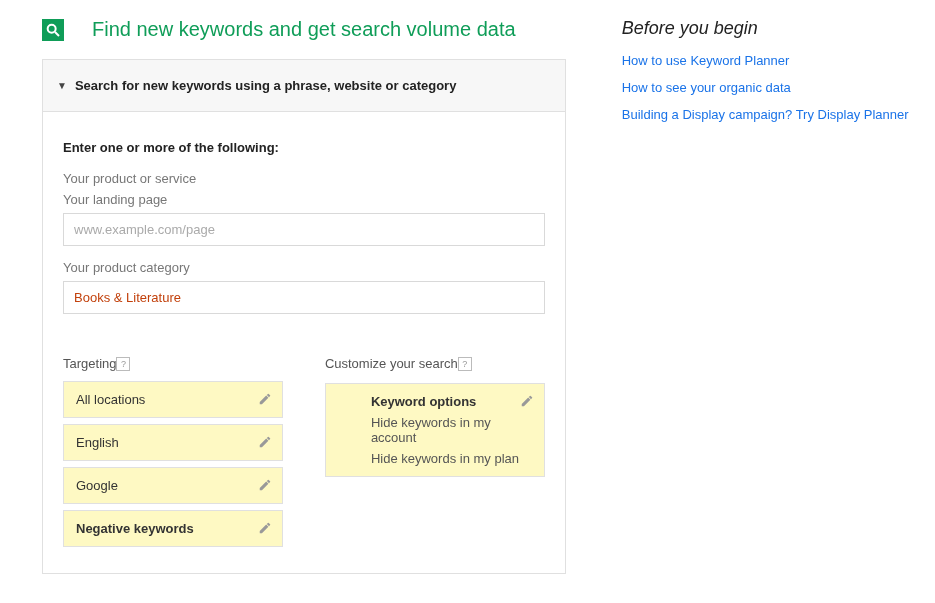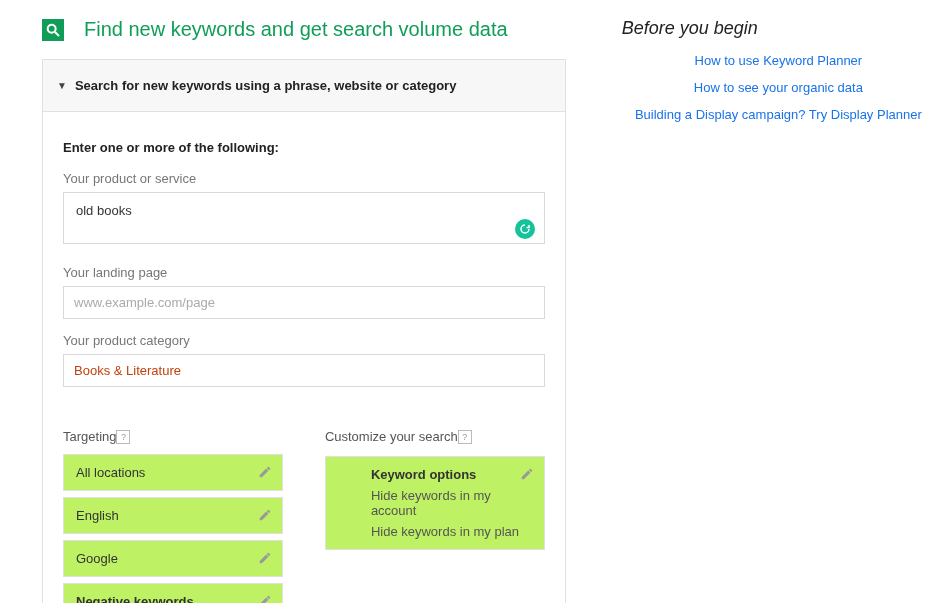--- a/index.html
+++ b/index.html
@@ -1,21 +1,21 @@
 <!DOCTYPE html>
 <html><head>
   <meta charset="utf-8">
   <style>
     * { box-sizing: border-box; margin: 0; padding: 0; }
     body { font-family: Arial, sans-serif; font-size: 13px; color: #333; background: #fff; padding: 18px 0 0 42px; }
     .container { display: flex; gap: 56px; }
     .main { width: 535px; }
     .sidebar { width: 320px; }
     
-    .page-title-row { display: flex; align-items: center; gap: 20px; margin-bottom: 18px; }
+    .page-title-row { display: flex; align-items: center; gap: 28px; margin-bottom: 18px; }
     .magnify-icon { width: 22px; height: 22px; background: #0f9d58; display: flex; align-items: center; justify-content: center; color: #fff; }
     .magnify-icon svg { width: 16px; height: 16px; }
     .page-title { color: #0f9d58; font-size: 20px; font-weight: 400; }
     
     .panel { border: 1px solid #e0e0e0; }
     .panel-header { background: #f7f7f7; border-bottom: 1px solid #e0e0e0; padding: 18px 14px; display: flex; align-items: center; gap: 8px; cursor: pointer; }
     .chevron { font-size: 10px; color: #444; }
     .panel-header-title { font-size: 13px; font-weight: 700; color: #222; }
     .panel-body { padding: 28px 20px 20px 20px; }
     
@@ -27,27 +27,27 @@
     .grammarly-icon { position: absolute; right: 10px; bottom: 8px; width: 20px; height: 20px; border-radius: 50%; background: #15c39a; display: flex; align-items: center; justify-content: center; color: #fff; font-size: 11px; font-weight: bold; }
     
     .input { border: 1px solid #d9d9d9; padding: 8px 10px; width: 100%; font-size: 13px; color: #c2410c; font-family: inherit; margin-bottom: 14px; }
     .input::placeholder { color: #aaa; }
     
     .two-col { display: flex; gap: 42px; margin-top: 28px; }
     .col { flex: 1; }
     .col-heading { font-size: 13px; color: #555; margin-bottom: 10px; display: flex; align-items: center; }
     .help-icon { display: inline-flex; align-items: center; justify-content: center; width: 14px; height: 14px; border: 1px solid #bbb; color: #999; font-size: 9px; background: #fff; }
     
-    .option-box { border: 1px solid #e0e0e0; background: #bef264; padding: 10px 12px; margin-bottom: 6px; position: relative; font-size: 13px; color: #333; cursor: pointer; }
+    .option-box { border: 1px solid #e0e0e0; background: #fef9c3; padding: 10px 12px; margin-bottom: 6px; position: relative; font-size: 13px; color: #333; cursor: pointer; }
     .option-box .pencil-icon { position: absolute; right: 10px; top: 10px; color: #999; }
     .option-box.bold { font-weight: 700; }
     .option-line { font-size: 13px; color: #555; margin-top: 6px; font-weight: 400; }
     
     .sidebar h2 { font-size: 18px; font-weight: 400; color: #222; margin-bottom: 14px; font-style: italic; }
-    .sidebar a { display: block; font-size: 13px; color: #1a73e8; text-decoration: none; margin-bottom: 12px; text-align: center; }
+    .sidebar a { display: block; font-size: 13px; color: #1a73e8; text-decoration: none; margin-bottom: 12px; }
     
     svg.pencil { width: 14px; height: 14px; }
   </style>
 </head>
 <body>
 
 <div class="container">
   <div class="main">
     <div class="page-title-row">
       <div class="magnify-icon">
@@ -61,29 +61,20 @@
 
     <div class="panel">
       <div class="panel-header">
         <span class="chevron">▼</span>
         <span class="panel-header-title">Search for new keywords using a phrase, website or category</span>
       </div>
       <div class="panel-body">
         <div class="section-label-bold">Enter one or more of the following:</div>
         
         <div class="field-label">Your product or service</div>
-        <div class="textarea-wrap">
-          <textarea class="textarea" style="">old books</textarea>
-          <div class="grammarly-icon">
-            <svg viewBox="0 0 24 24" width="12" height="12" fill="none" stroke="white" stroke-width="3">
-                <path d="M20 12a8 8 0 1 1-8-8"></path>
-                <path d="M20 4v5h-5"></path>
-              </svg>
-          </div>
-        </div>
 
         <div class="field-label">Your landing page</div>
         <input class="input" placeholder="www.example.com/page" style="">
 
         <div class="field-label">Your product category</div>
         <input class="input" value="Books &amp; Literature" style="">
 
         <div class="two-col">
           <div class="col">
             <div class="col-heading">

